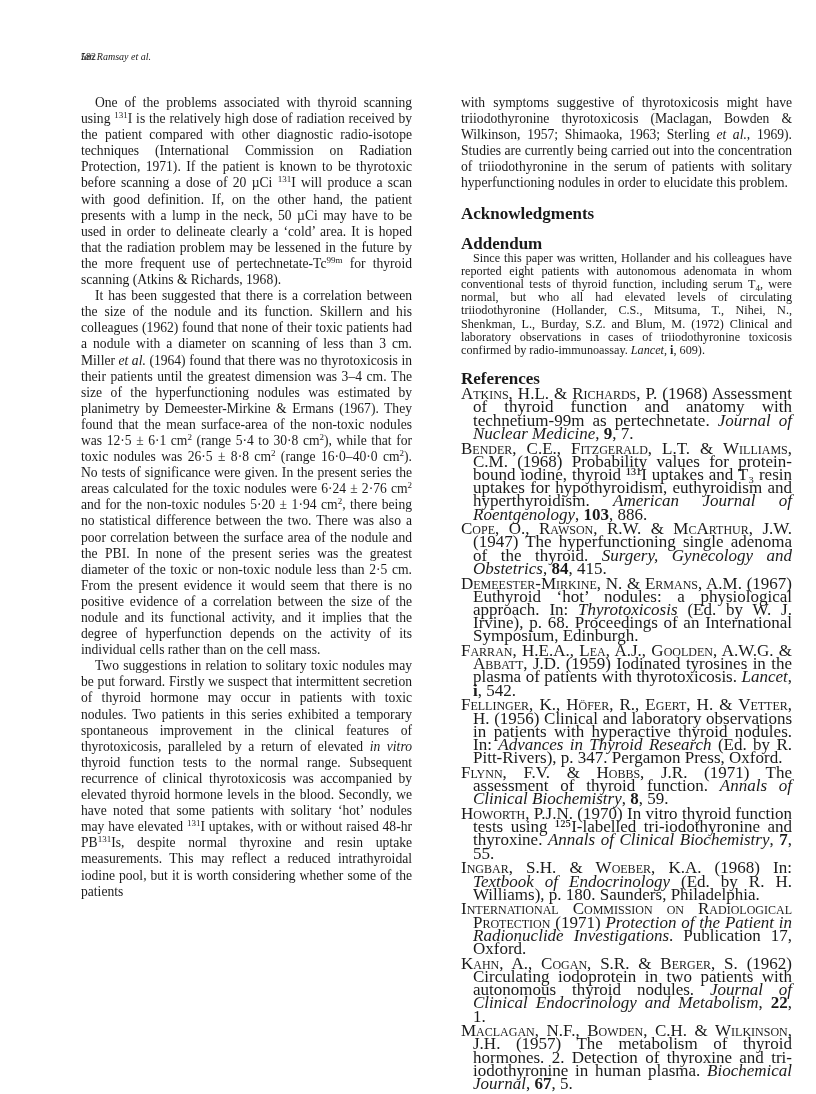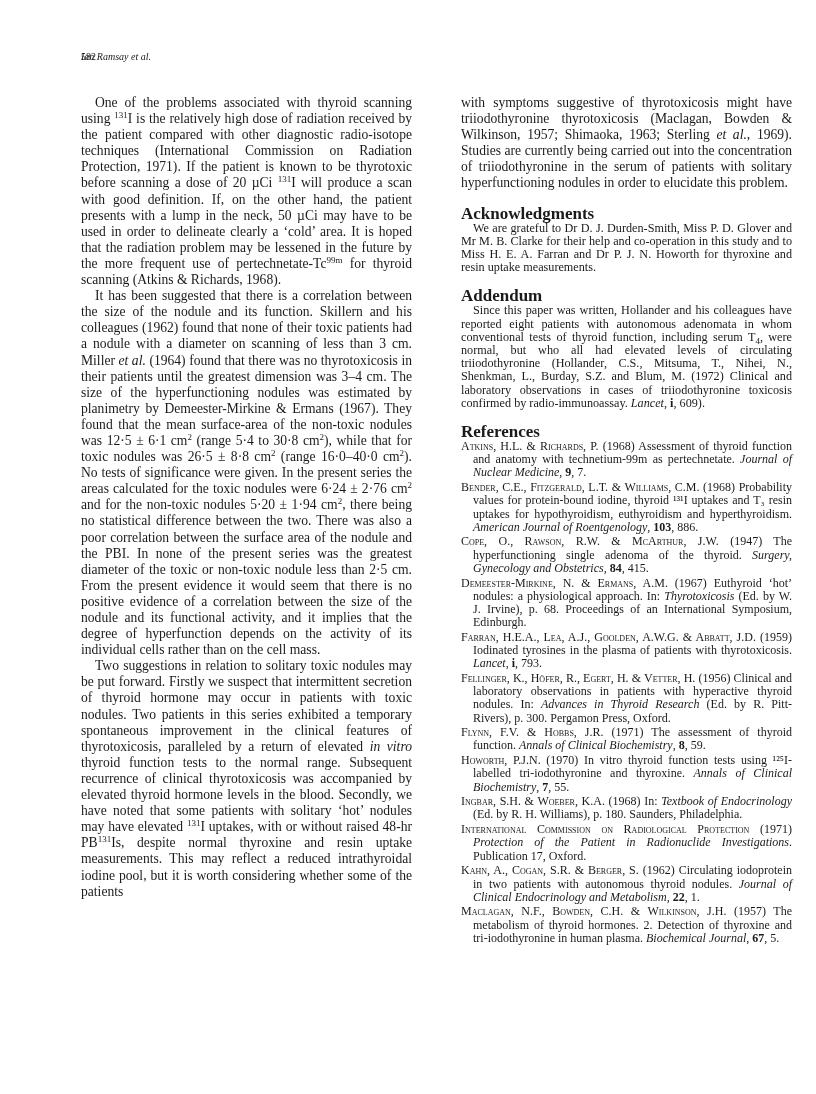--- a/index.html
+++ b/index.html
@@ -24,21 +24,21 @@
     .col p.noindent { text-indent: 0; }
     sup { font-size: 9px; line-height: 0; vertical-align: 5px; }
     sub { font-size: 9px; line-height: 0; vertical-align: -3px; }
     h3 {
       font-size: 17px; font-weight: bold; margin: 14px 0 0 0; line-height: 16px;
     }
     .small { font-size: 12.2px; line-height: 13.2px; }
     .small p { text-indent: 12px; }
     .refs { margin-top: 0; }
     .ref {
-      font-size: 12px; line-height: 13.2px; padding-left: 12px; text-indent: -12px;
+      font-size: 17px; line-height: 13.2px; padding-left: 12px; text-indent: -12px;
       text-align: justify; margin: 0 0 1.5px 0; font-family: Liberation Serif, serif;
     }
     .sc { font-variant: small-caps; }
     i { font-style: italic; }
     b { font-weight: bold; }
   </style>
 </head>
 <body>
 
 <div class="header">
@@ -57,37 +57,34 @@
     <span>Two suggestions in relation to solitary toxic nodules may be put forward. Firstly we suspect that intermittent secretion of thyroid hormone may occur in patients with toxic nodules. Two patients in this series exhibited a temporary spontaneous improvement in the clinical features of thyrotoxicosis, paralleled by a return of elevated </span><i>in vitro</i><span> thyroid function tests to the normal range. Subsequent recurrence of clinical thyrotoxicosis was accompanied by elevated thyroid hormone levels in the blood. Secondly, we have noted that some patients with solitary ‘hot’ nodules may have elevated </span><sup>131</sup><span>I uptakes, with or without raised 48-hr PB</span><sup>131</sup><span>Is, despite normal thyroxine and resin uptake measurements. This may reflect a reduced intrathyroidal iodine pool, but it is worth considering whether some of the patients</span>
   </p>
 </div>
 
 <div class="col right">
   <p class="noindent">
     <span>with symptoms suggestive of thyrotoxicosis might have triiodothyronine thyrotoxicosis (Maclagan, Bowden &amp; Wilkinson, 1957; Shimaoka, 1963; Sterling </span><i>et al.</i><span>, 1969). Studies are currently being carried out into the concentration of triiodothyronine in the serum of patients with solitary hyperfunctioning nodules in order to elucidate this problem.</span>
   </p>
 
   <h3>Acknowledgments</h3>
-  <div class="small">
-    <p>We are grateful to Dr D. J. Durden-Smith, Miss P. D. Glover and Mr M. B. Clarke for their help and co-operation in this study and to Miss H. E. A. Farran and Dr P. J. N. Howorth for thyroxine and resin uptake measurements.</p>
-  </div>
 
   <h3>Addendum</h3>
   <div class="small">
     <p><span>Since this paper was written, Hollander and his colleagues have reported eight patients with autonomous adenomata in whom conventional tests of thyroid function, including serum T</span><sub>4</sub><span>, were normal, but who all had elevated levels of circulating triiodothyronine (Hollander, C.S., Mitsuma, T., Nihei, N., Shenkman, L., Burday, S.Z. and Blum, M. (1972) Clinical and laboratory observations in cases of triiodothyronine toxicosis confirmed by radio-immunoassay. </span><i>Lancet</i><span>, </span><b>i</b><span>, 609).</span></p>
   </div>
 
   <h3>References</h3>
   <div class="refs" id="refs">
       <div class="ref"><span class="sc">Atkins, H.L. &amp; Richards, P.</span><span> (1968) Assessment of thyroid function and anatomy with technetium-99m as pertechnetate. </span><i>Journal of Nuclear Medicine</i><span>, </span><b>9</b><span>, 7.</span></div>
       <div class="ref"><span class="sc">Bender, C.E., Fitzgerald, L.T. &amp; Williams, C.M.</span><span> (1968) Probability values for protein-bound iodine, thyroid ¹³¹I uptakes and T₃ resin uptakes for hypothyroidism, euthyroidism and hyperthyroidism. </span><i>American Journal of Roentgenology</i><span>, </span><b>103</b><span>, 886.</span></div>
       <div class="ref"><span class="sc">Cope, O., Rawson, R.W. &amp; McArthur, J.W.</span><span> (1947) The hyperfunctioning single adenoma of the thyroid. </span><i>Surgery, Gynecology and Obstetrics</i><span>, </span><b>84</b><span>, 415.</span></div>
       <div class="ref"><span class="sc">Demeester-Mirkine, N. &amp; Ermans, A.M.</span><span> (1967) Euthyroid ‘hot’ nodules: a physiological approach. In: </span><i>Thyrotoxicosis</i><span> (Ed. by W. J. Irvine), p. 68. Proceedings of an International Symposium, Edinburgh.</span></div>
-      <div class="ref"><span class="sc">Farran, H.E.A., Lea, A.J., Goolden, A.W.G. &amp; Abbatt, J.D.</span><span> (1959) Iodinated tyrosines in the plasma of patients with thyrotoxicosis. </span><i>Lancet</i><span>, </span><b>i</b><span>, 793.</span></div>
-      <div class="ref"><span class="sc">Fellinger, K., Höfer, R., Egert, H. &amp; Vetter, H.</span><span> (1956) Clinical and laboratory observations in patients with hyperactive thyroid nodules. In: </span><i>Advances in Thyroid Research</i><span> (Ed. by R. Pitt-Rivers), p. 300. Pergamon Press, Oxford.</span></div>
+      <div class="ref"><span class="sc">Farran, H.E.A., Lea, A.J., Goolden, A.W.G. &amp; Abbatt, J.D.</span><span> (1959) Iodinated tyrosines in the plasma of patients with thyrotoxicosis. </span><i>Lancet</i><span>, </span><b>i</b><span>, 542.</span></div>
+      <div class="ref"><span class="sc">Fellinger, K., Höfer, R., Egert, H. &amp; Vetter, H.</span><span> (1956) Clinical and laboratory observations in patients with hyperactive thyroid nodules. In: </span><i>Advances in Thyroid Research</i><span> (Ed. by R. Pitt-Rivers), p. 347. Pergamon Press, Oxford.</span></div>
       <div class="ref"><span class="sc">Flynn, F.V. &amp; Hobbs, J.R.</span><span> (1971) The assessment of thyroid function. </span><i>Annals of Clinical Biochemistry</i><span>, </span><b>8</b><span>, 59.</span></div>
       <div class="ref"><span class="sc">Howorth, P.J.N.</span><span> (1970) In vitro thyroid function tests using ¹²⁵I-labelled tri-iodothyronine and thyroxine. </span><i>Annals of Clinical Biochemistry</i><span>, </span><b>7</b><span>, 55.</span></div>
       <div class="ref"><span class="sc">Ingbar, S.H. &amp; Woeber, K.A.</span><span> (1968) In: </span><i>Textbook of Endocrinology</i><span> (Ed. by R. H. Williams), p. 180. Saunders, Philadelphia.</span></div>
       <div class="ref"><span class="sc">International Commission on Radiological Protection</span><span> (1971) </span><i>Protection of the Patient in Radionuclide Investigations</i><span>. Publication 17, Oxford.</span></div>
       <div class="ref"><span class="sc">Kahn, A., Cogan, S.R. &amp; Berger, S.</span><span> (1962) Circulating iodoprotein in two patients with autonomous thyroid nodules. </span><i>Journal of Clinical Endocrinology and Metabolism</i><span>, </span><b>22</b><span>, 1.</span></div>
       <div class="ref"><span class="sc">Maclagan, N.F., Bowden, C.H. &amp; Wilkinson, J.H.</span><span> (1957) The metabolism of thyroid hormones. 2. Detection of thyroxine and tri-iodothyronine in human plasma. </span><i>Biochemical Journal</i><span>, </span><b>67</b><span>, 5.</span></div>
     </div>
 </div>
 
 </body></html>

